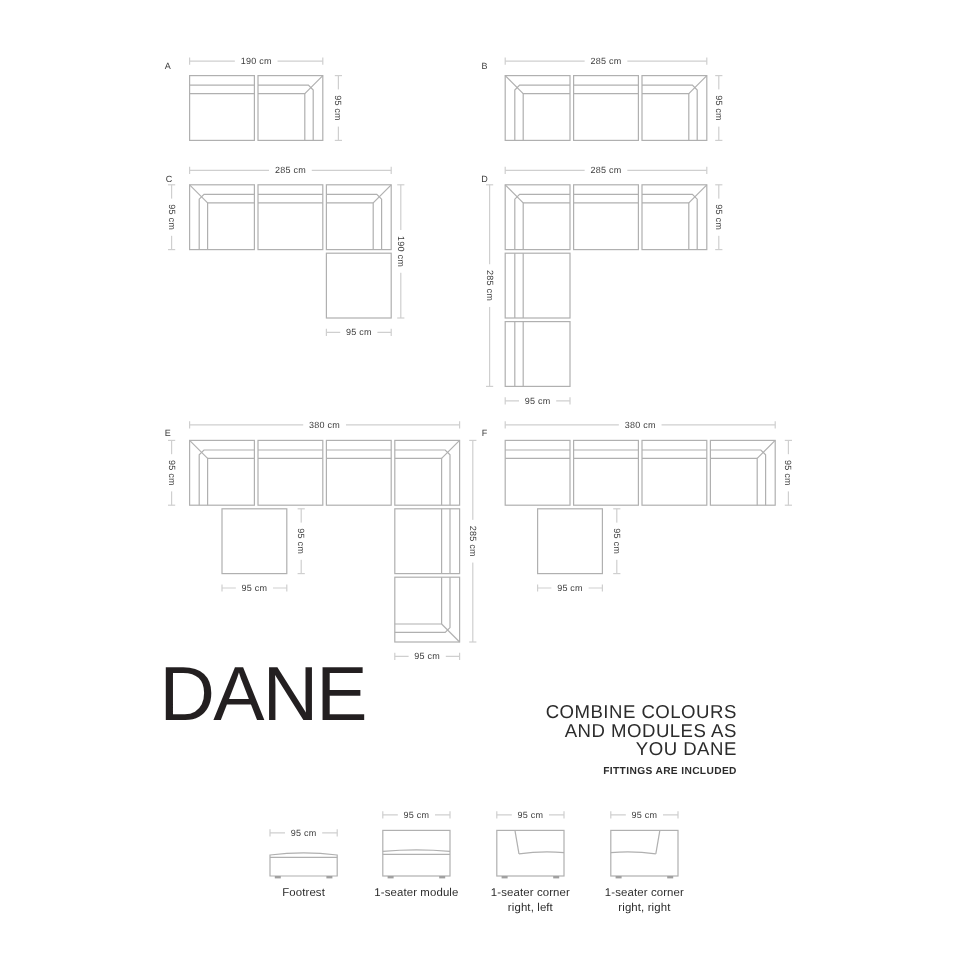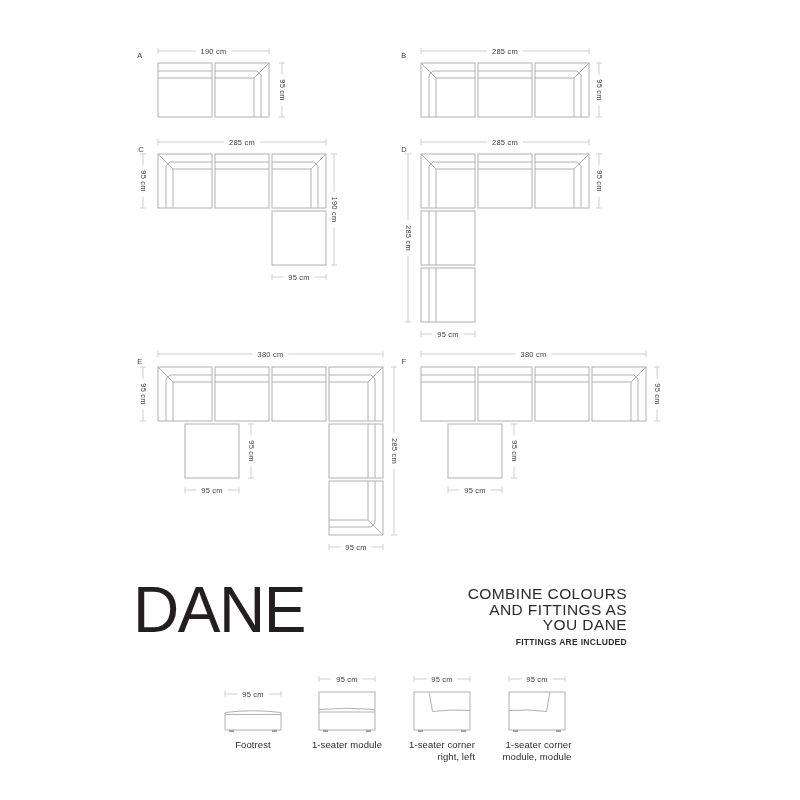--- a/index.html
+++ b/index.html
@@ -1,26 +1,26 @@
 <!DOCTYPE html>
 <html><head>
 <meta charset="utf-8">
 <style>
   html,body{margin:0;padding:0;background:#ffffff;}
   .page{position:relative;width:800px;height:800px;background:#ffffff;overflow:hidden;
         font-family:"Liberation Sans",sans-serif;}
   #diagram-svg{position:absolute;left:0;top:0;}
   .cfg-label{font:7.5px "Liberation Sans",sans-serif;fill:#3c3c3c;letter-spacing:.3px;}
   .dim-text{font:7.5px "Liberation Sans",sans-serif;fill:#3c3c3c;letter-spacing:.2px;}
-  .brand{position:absolute;left:133px;top:578px;font-size:64px;line-height:64px;
+  .brand{position:absolute;left:133px;top:546px;font-size:64px;line-height:64px;
          letter-spacing:-1.5px;color:#231f20;font-weight:400;}
-  .headline{position:absolute;right:173px;top:586px;text-align:right;color:#2b2b2b;
+  .headline{position:absolute;right:186px;top:586px;text-align:right;color:#2b2b2b;
             font-size:15.5px;line-height:15.5px;letter-spacing:.4px;font-weight:400;}
   .headline .subline{font-size:8.5px;line-height:9px;letter-spacing:.3px;margin-top:5px;color:#2b2b2b;font-weight:bold;}
-  .ll{position:absolute;top:739px;transform:translateX(-50%);text-align:right;
+  .ll{position:absolute;top:739px;transform:translateX(-50%);text-align:center;
       font-size:9.5px;line-height:11.5px;color:#2b2b2b;letter-spacing:.1px;}
 </style>
 </head>
 <body>
 
 <div class="page">
   <svg id="diagram-svg" width="800" height="800" viewBox="0 0 800 800">
       <g>
         <text x="140" y="55" text-anchor="middle" dominant-baseline="central" class="cfg-label">A</text>
         <rect x="158" y="63" width="54" height="54" fill="none" stroke="#b0b0b0" stroke-width="1"></rect>
@@ -278,34 +278,34 @@
         <line x1="565" y1="676" x2="565" y2="682" stroke="#cfcfcf" stroke-width="1"></line>
         <rect x="521.5" y="674" width="31" height="10" fill="#ffffff"></rect>
         <text x="537" y="679" text-anchor="middle" dominant-baseline="central" class="dim-text">95 cm</text>
       </g>
     </svg>
 
   <div class="brand">DANE</div>
 
   <div class="headline">
     <div>COMBINE COLOURS</div>
-    <div>AND FITTINGS AS</div>
+    <div>AND MODULES AS</div>
     <div>YOU DANE</div>
     <div class="subline">FITTINGS ARE INCLUDED</div>
   </div>
 
   <div>
     <div class="ll" style="left:253px">
       <div>Footrest</div>
     </div>
     <div class="ll" style="left:347px">
       <div>1-seater module</div>
     </div>
     <div class="ll" style="left:442px">
       <div>1-seater corner</div>
       <div>right, left</div>
     </div>
     <div class="ll" style="left:537px">
       <div>1-seater corner</div>
-      <div>module, module</div>
+      <div>right, right</div>
     </div>
   </div>
 </div>
 
 </body></html>

